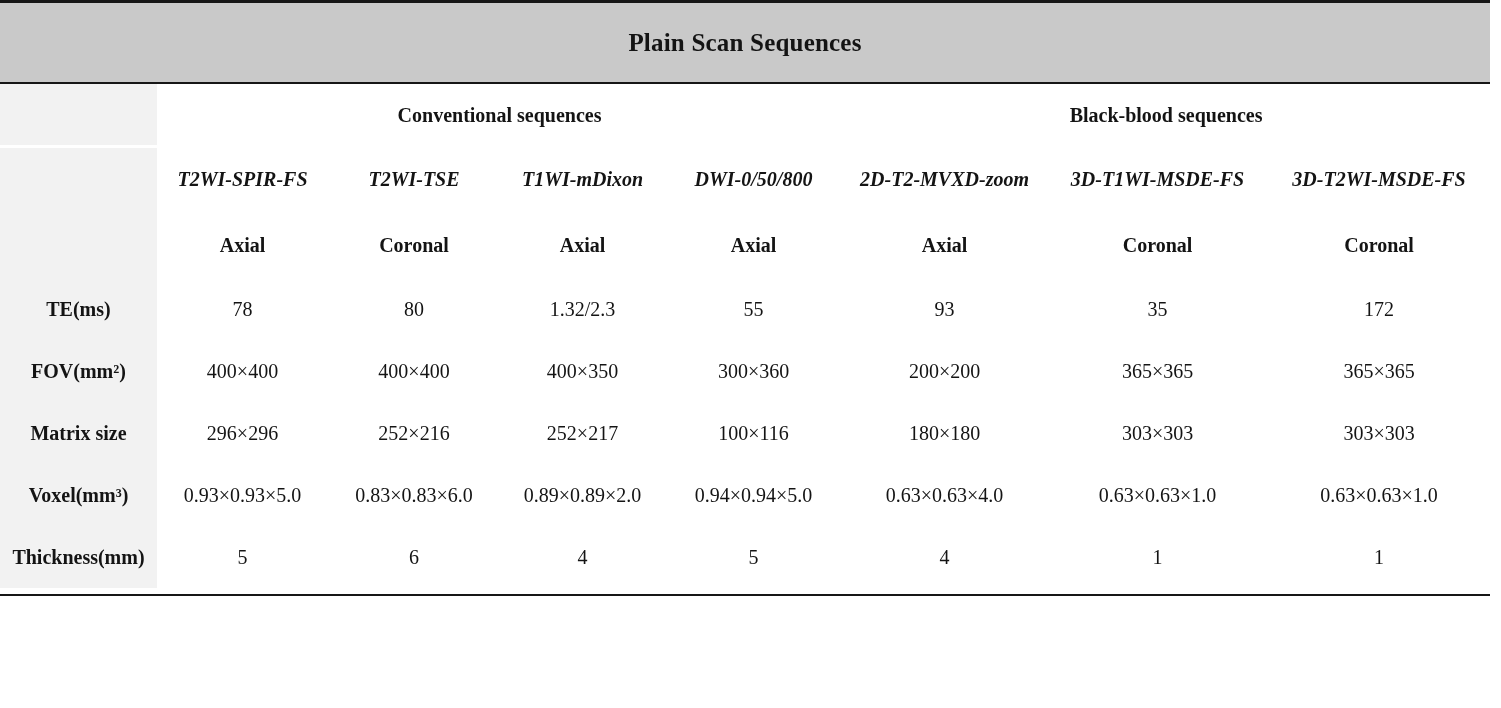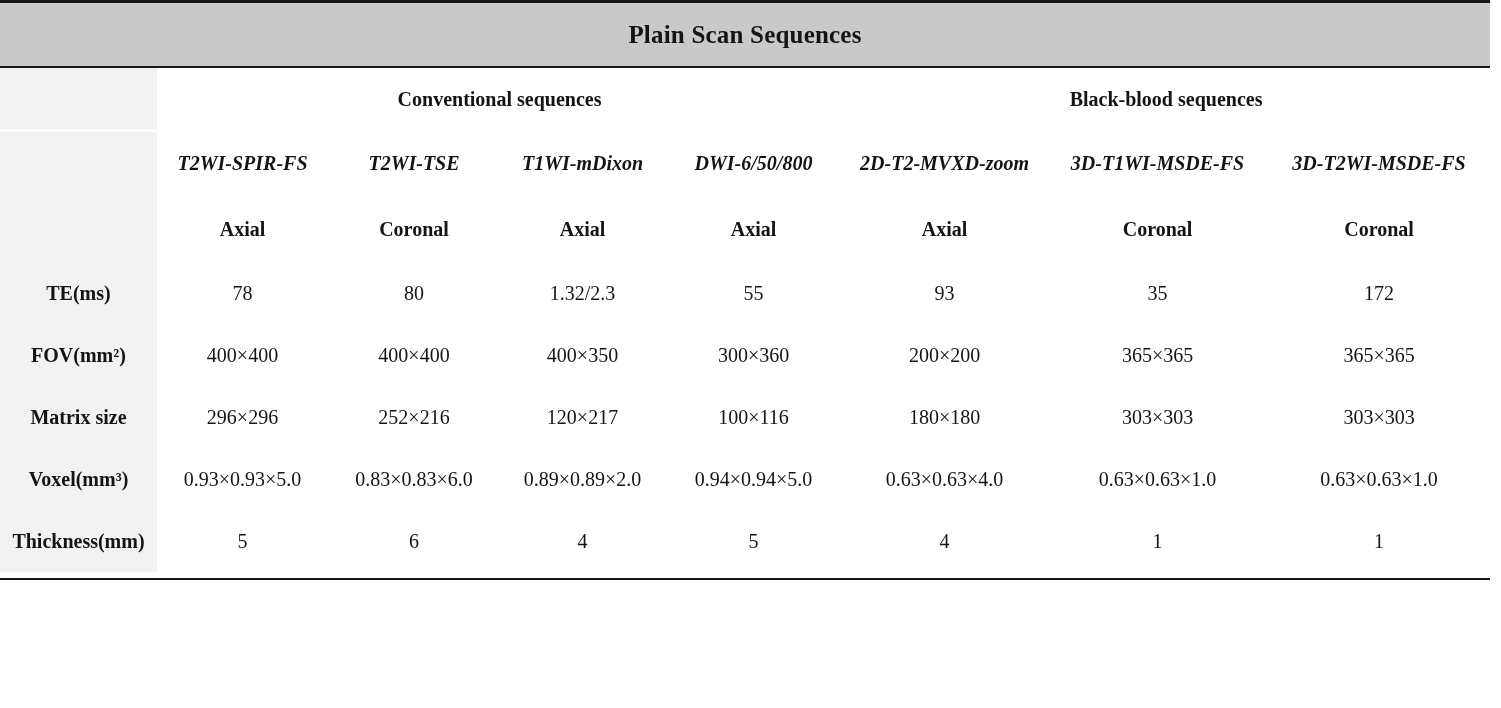--- a/index.html
+++ b/index.html
@@ -8,21 +8,21 @@
     width: 1501px;
     height: 708px;
     background: #ffffff;
     font-family: "Liberation Serif", "DejaVu Serif", serif;
     color: #141414;
     overflow: hidden;
   }
   .table-wrap { width: 1490px; }
   .title-bar {
     box-sizing: border-box;
-    height: 68px;
+    height: 84px;
     background: var(--title_bar_bg, #c9c9c9);
     border-top: 3px solid var(--border, #161616);
     border-bottom: 2px solid var(--border, #161616);
     display: flex;
     align-items: center;
     justify-content: center;
     font-weight: bold;
     font-size: 25px;
     letter-spacing: 0.2px;
   }
@@ -86,21 +86,21 @@
           <tr style="height: 62px;">
             <td class="corner-cell"></td>
             <td class="group-cell" colspan="4">Conventional sequences</td>
             <td class="group-cell" colspan="3">Black-blood sequences</td>
           </tr>
           <tr style="height: 66px; font-style: italic;">
             <td class="label-cell"></td>
             <td class="header-cell">T2WI-SPIR-FS</td>
             <td class="header-cell">T2WI-TSE</td>
             <td class="header-cell">T1WI-mDixon</td>
-            <td class="header-cell">DWI-6/50/800</td>
+            <td class="header-cell">DWI-0/50/800</td>
             <td class="header-cell">2D-T2-MVXD-zoom</td>
             <td class="header-cell">3D-T1WI-MSDE-FS</td>
             <td class="header-cell">3D-T2WI-MSDE-FS</td>
           </tr>
           <tr style="height: 66px;">
             <td class="label-cell"></td>
             <td class="orient-cell">Axial</td>
             <td class="orient-cell">Coronal</td>
             <td class="orient-cell">Axial</td>
             <td class="orient-cell">Axial</td>
@@ -125,21 +125,21 @@
             <td class="data-cell">400×350</td>
             <td class="data-cell">300×360</td>
             <td class="data-cell">200×200</td>
             <td class="data-cell">365×365</td>
             <td class="data-cell">365×365</td>
           </tr>
           <tr style="height: 62px;">
             <td class="label-cell">Matrix size</td>
             <td class="data-cell">296×296</td>
             <td class="data-cell">252×216</td>
-            <td class="data-cell">120×217</td>
+            <td class="data-cell">252×217</td>
             <td class="data-cell">100×116</td>
             <td class="data-cell">180×180</td>
             <td class="data-cell">303×303</td>
             <td class="data-cell">303×303</td>
           </tr>
           <tr style="height: 62px;">
             <td class="label-cell">Voxel(mm³)</td>
             <td class="data-cell">0.93×0.93×5.0</td>
             <td class="data-cell">0.83×0.83×6.0</td>
             <td class="data-cell">0.89×0.89×2.0</td>

